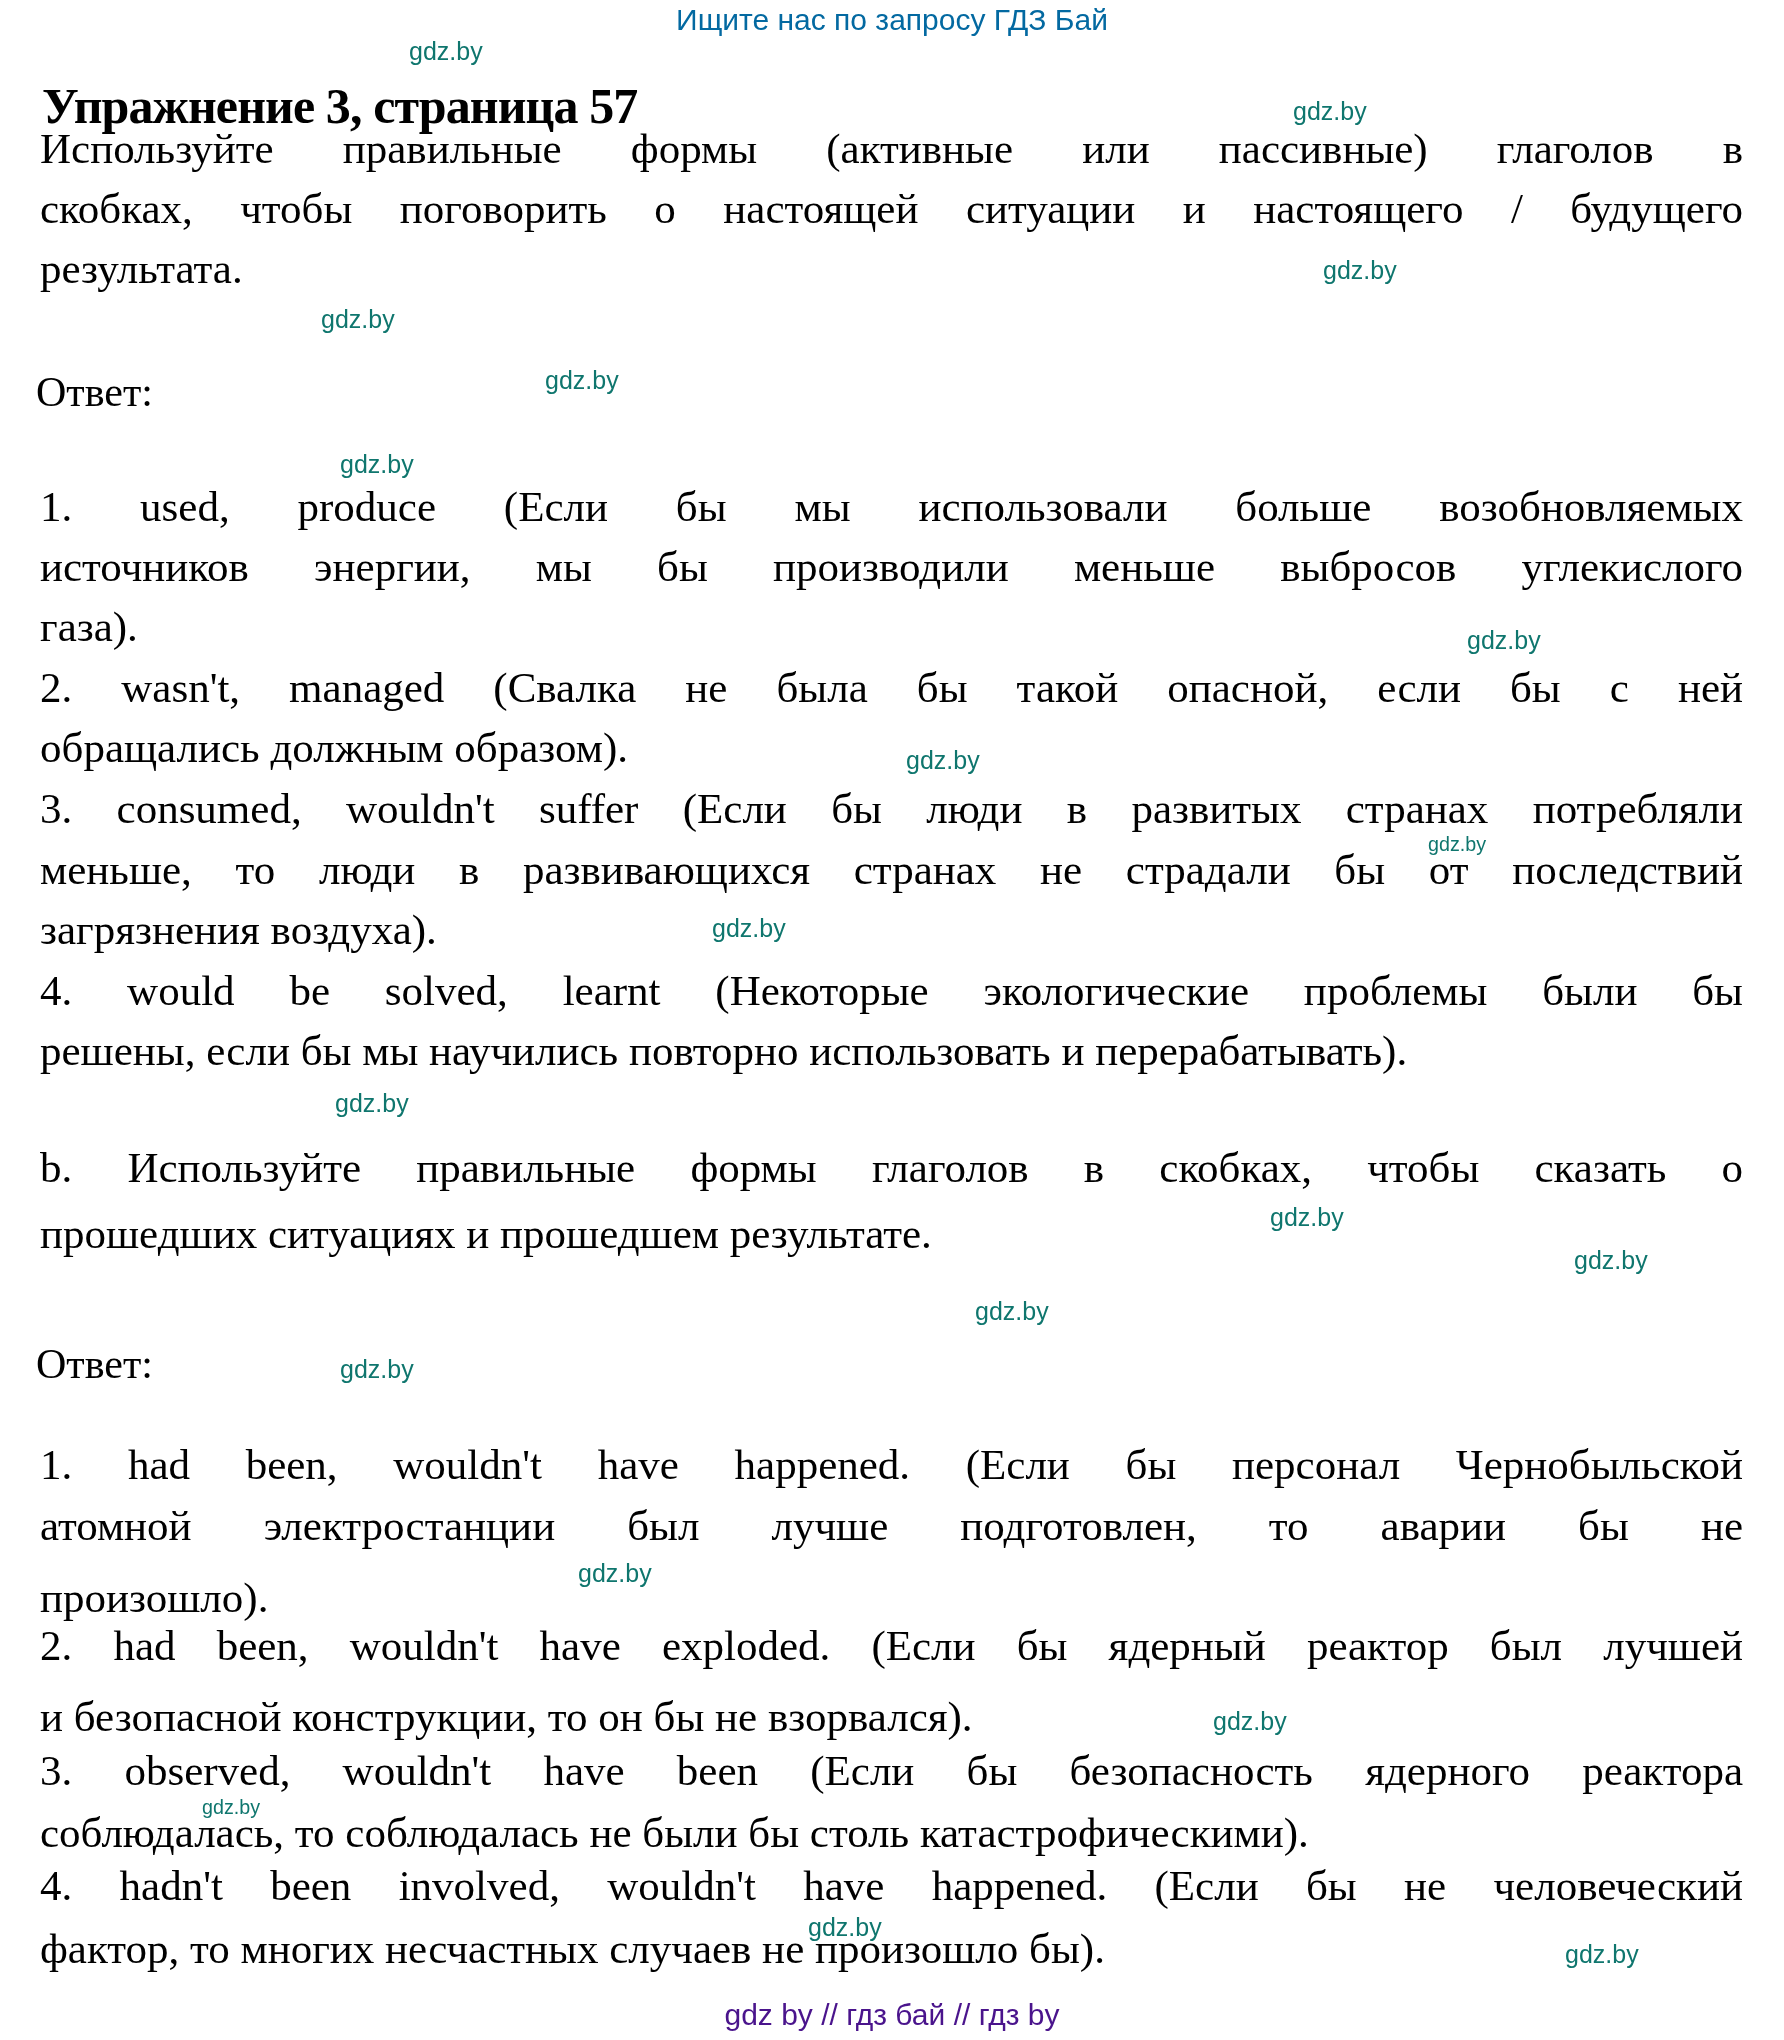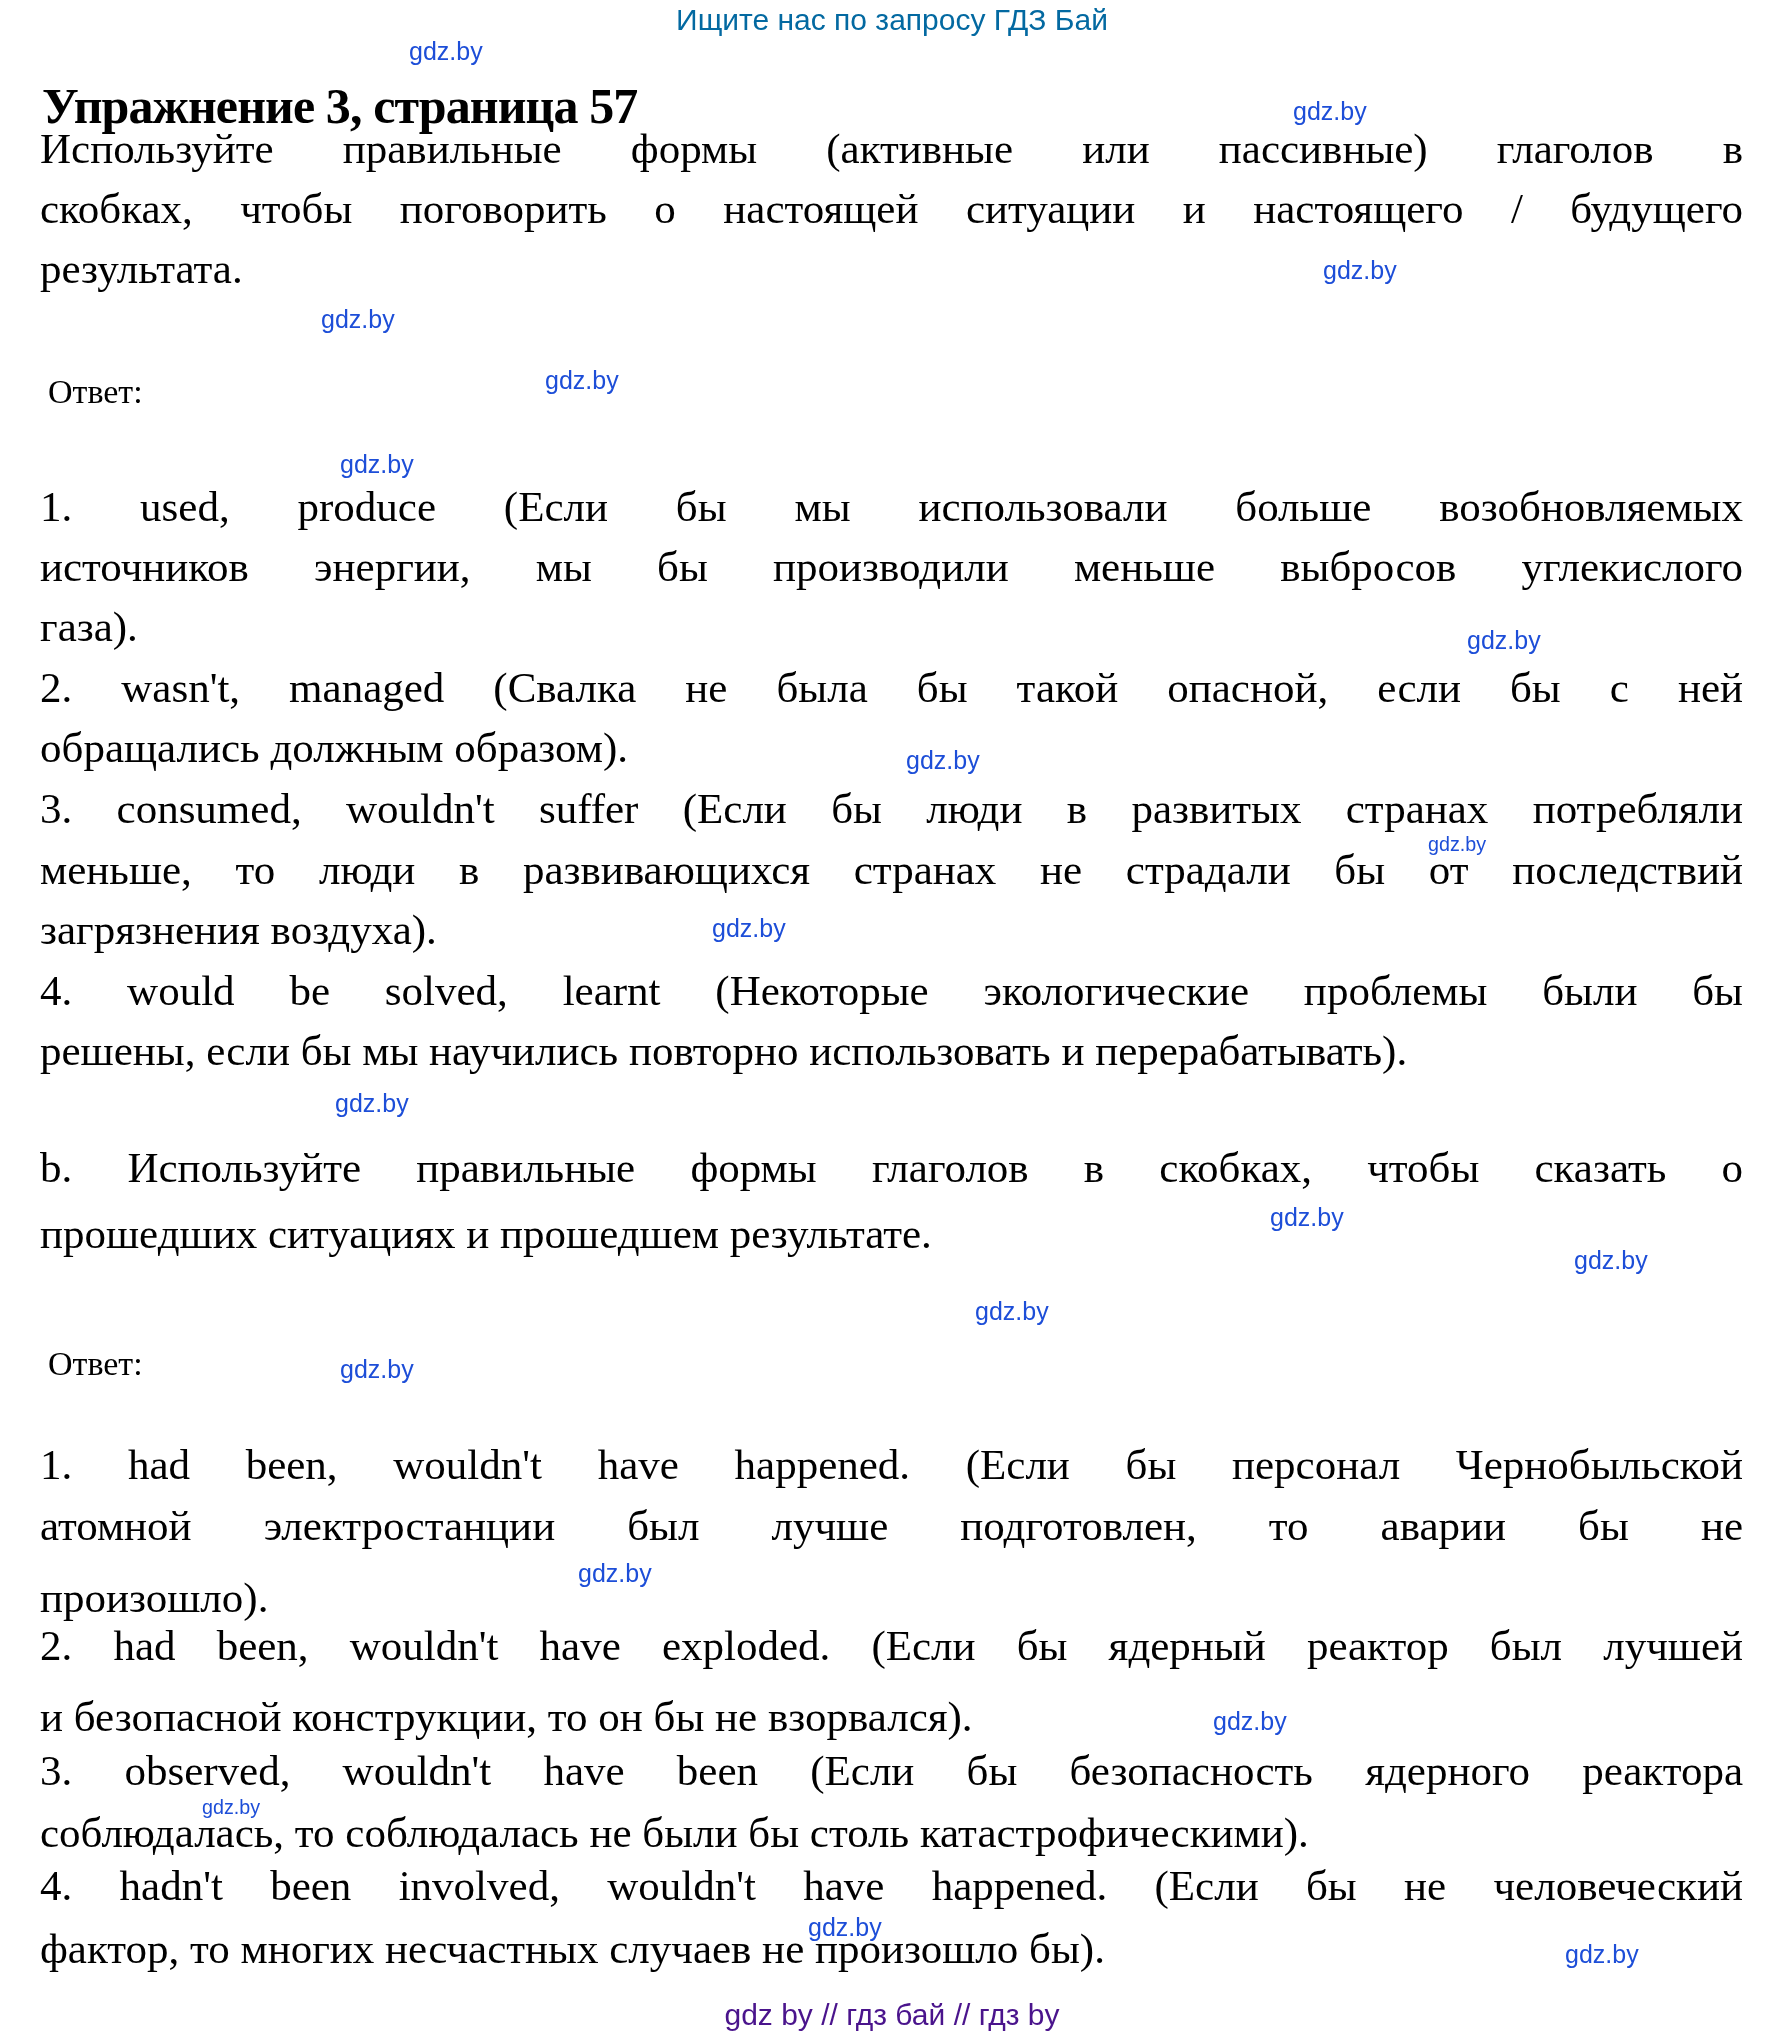--- a/index.html
+++ b/index.html
@@ -37,30 +37,30 @@
     width: 1703px;
     height: 56px;
     font-size: 43px;
     line-height: 54px;
     text-align: left;
     white-space: normal;
   }
   .j { text-align: justify; text-align-last: justify; }
   .answer-label {
     position: absolute;
-    left: 48px;
-    font-size: 34px;
+    left: 36px;
+    font-size: 42px;
     line-height: 54px;
   }
   .wm {
     position: absolute;
     font-family: "Liberation Sans", sans-serif;
     font-size: 25px;
     line-height: 27px;
-    color: #1d4ed8;
+    color: #0f766e;
   }
   .wm.sm { font-size: 19.7px; line-height: 21.5px; }
   .footer {
     position: absolute;
     top: 1997px; left: 0;
     width: 100%;
     text-align: center;
     font-family: "Liberation Sans", sans-serif;
     font-size: 30px;
     line-height: 36px;

